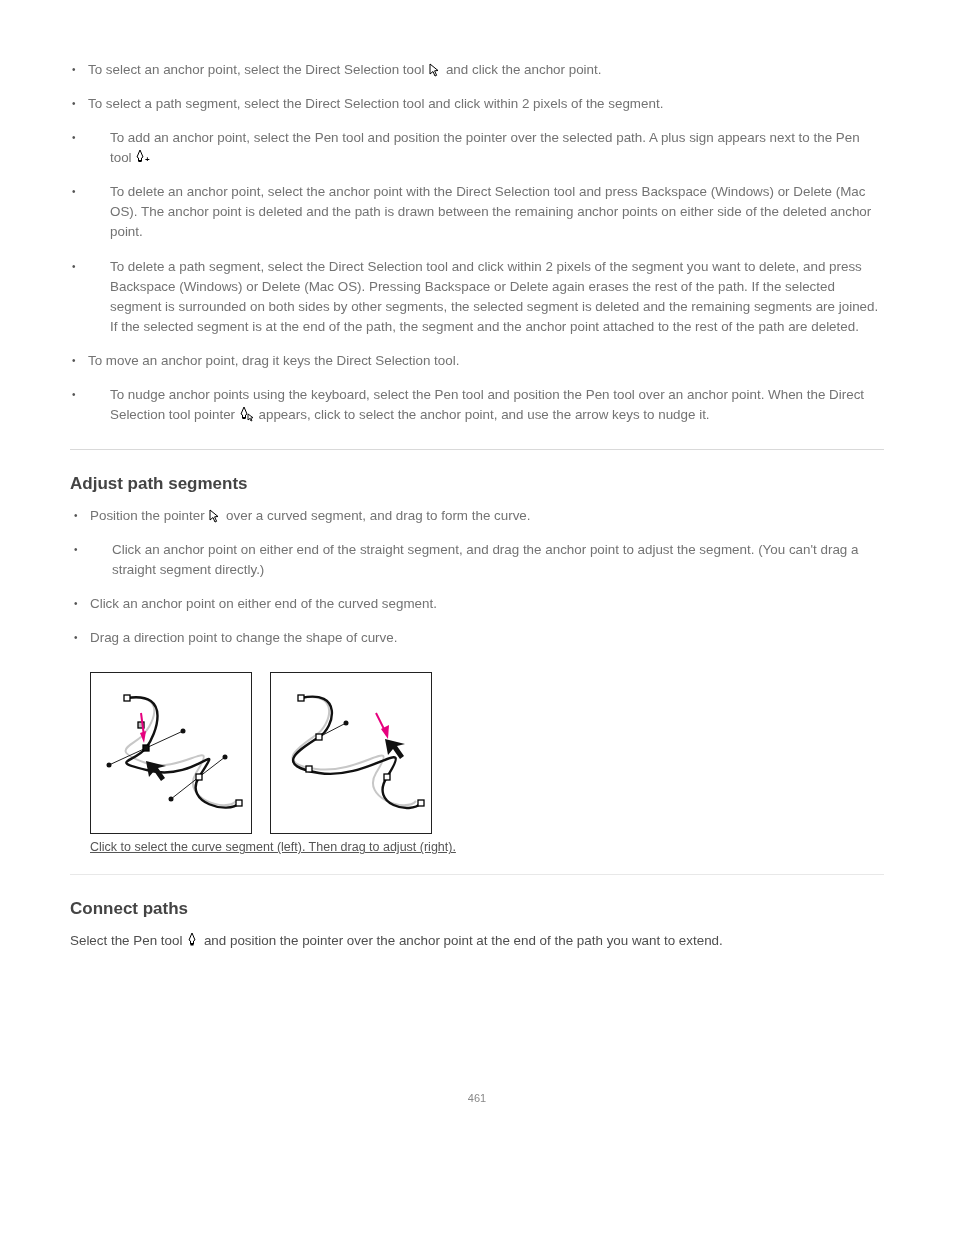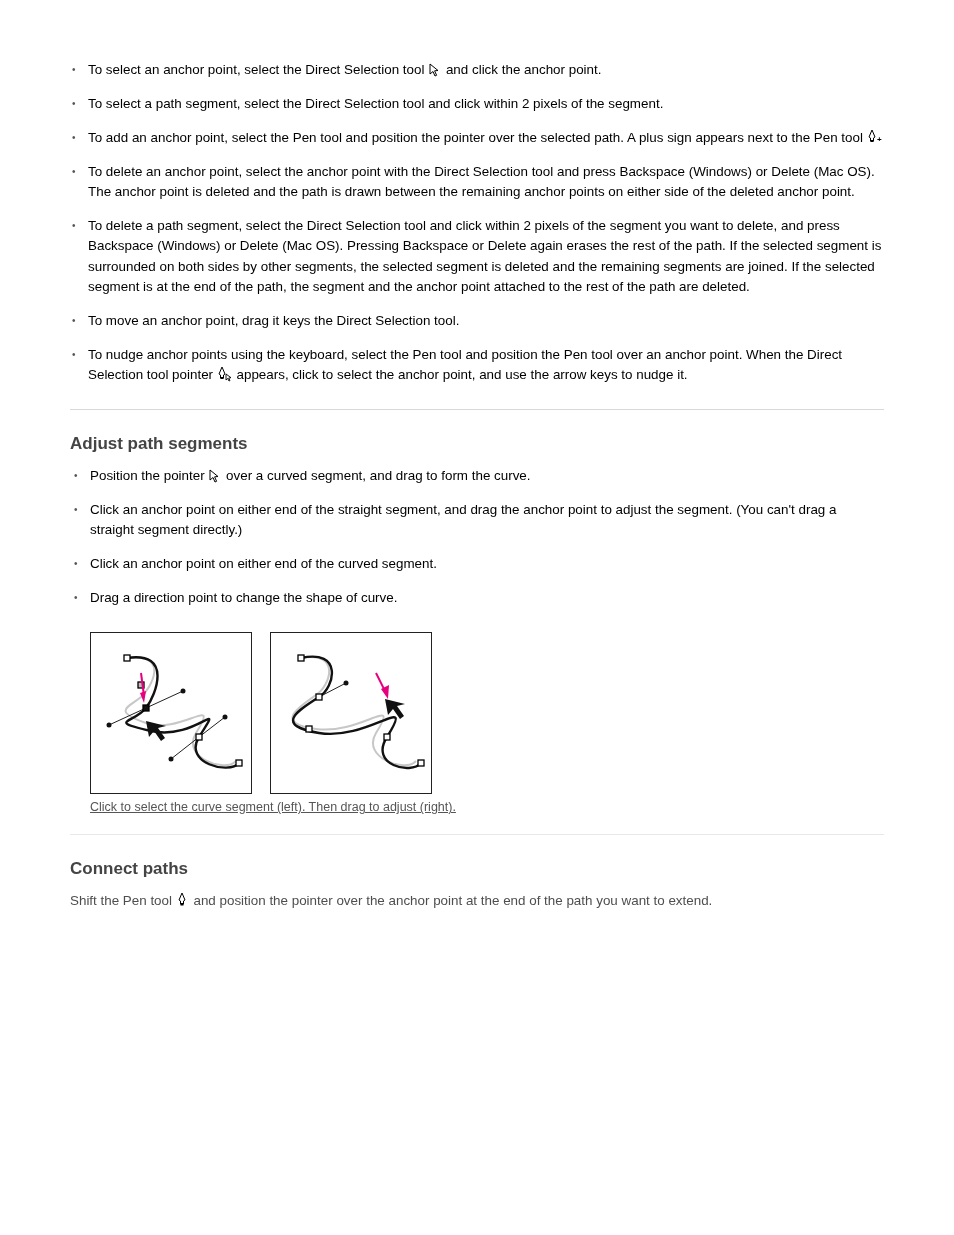--- a/index.html
+++ b/index.html
@@ -1,22 +1,22 @@
 <!DOCTYPE html>
 <html><head>
 <meta charset="utf-8">
 <style>
   * { box-sizing: border-box; margin: 0; padding: 0; }
   html, body { width: 954px; background: #ffffff; font-family: Arial, Helvetica, sans-serif; color: #3a3a3a; }
   .page { padding: 60px 70px 40px 70px; }
   .list1 { margin-bottom: 24px; }
   .bullet-row { display: flex; align-items: flex-start; margin-bottom: 14px; }
   .bullet-dot { width: 18px; flex: 0 0 18px; font-size: 10px; line-height: 20px; color: #555; padding-left: 2px; }
-  .bullet-body { flex: 1; font-size: 13.4px; line-height: 1.45; color: #000000; }
-  .bullet-body.tight { line-height: 1.5; }
+  .bullet-body { flex: 1; font-size: 13.4px; line-height: 1.45; color: #737373; }
+  .bullet-body.tight { line-height: 1.5; margin-left: 22px; }
   .hr { border: 0; border-top: 1px solid #d9d9d9; margin: 22px 0 24px 0; }
   .hr-light { border: 0; border-top: 1px solid #e8e8e8; margin: 20px 0 24px 0; }
   h2.sect { font-size: 17px; font-weight: 600; color: #444; margin: 22px 0 12px 0; }
   .intro { font-size: 13.4px; color: #4e4e4e; margin-bottom: 16px; line-height: 1.5; }
   .intro .num { font-weight: 700; margin-right: 6px; }
   .inline-icon { display: inline-block; vertical-align: -3px; width: 14px; height: 14px; }
   .figure-row { display: flex; gap: 18px; margin: 10px 0 4px 20px; }
   .figure-box { border: 1.5px solid #222; width: 162px; height: 162px; position: relative; background: #fff; }
   .caption { font-size: 12.5px; color: #555; margin: 6px 0 0 20px; text-decoration: underline; }
   .footer { text-align: center; font-size: 11px; color: #888; margin-top: 140px; }
@@ -189,24 +189,25 @@
 
   </div>
 
   <div class="caption">Click to select the curve segment (left). Then drag to adjust (right).</div>
 
   <hr class="hr-light">
 
   <h2 class="sect">Connect paths</h2>
 
   <div class="intro">
-    <span>Shift the Pen tool </span>
+    <span>Select the Pen tool </span>
     <span class="inline-icon" style="width:14px;height:16px;">
       <svg width="14" height="16" viewBox="0 0 14 16">
         <path d="M6 1 L9 8 L7.5 9 L7.5 12 L4.5 12 L4.5 9 L3 8 Z" fill="#fff" stroke="#000" stroke-width="1"></path>
         <rect x="4.5" y="11" width="3" height="2.5" fill="#000"></rect>
       </svg>
     </span>
     <span> and position the pointer over the anchor point at the end of the path you want to extend.</span>
   </div>
 
+  <div class="footer">461</div>
 
 </div>
 
 </body></html>

